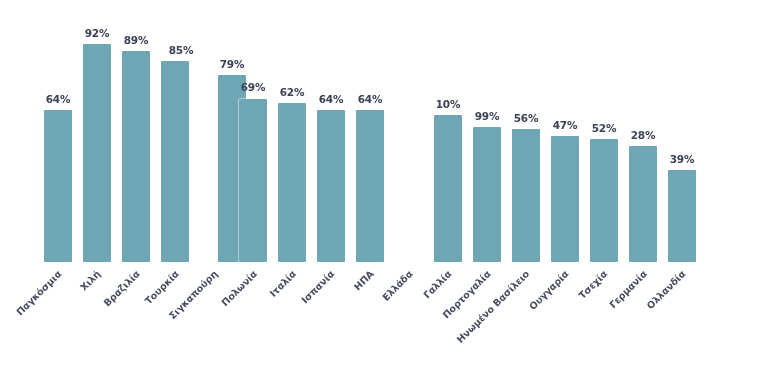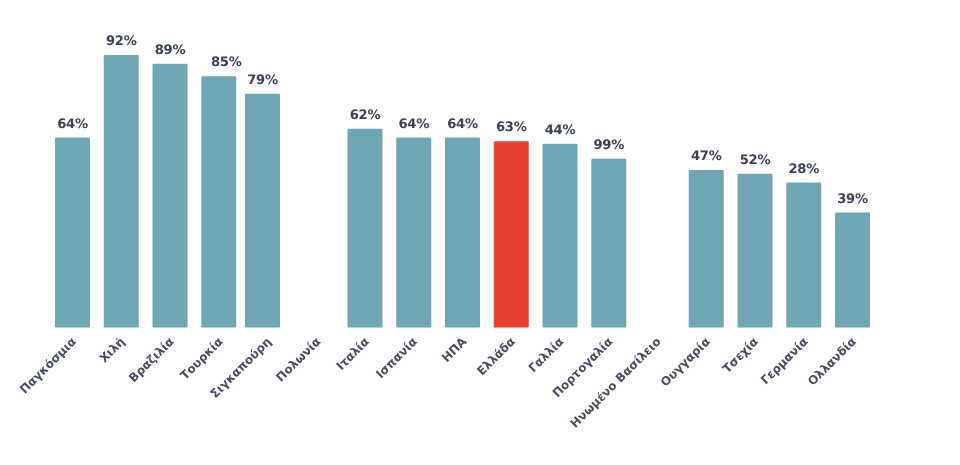--- a/index.html
+++ b/index.html
@@ -113,48 +113,52 @@
         <div class="value-label" style="bottom: 223.04px; color: rgb(59, 66, 86);">92%</div>
       </div>
       <div class="bar-slot" style="left: 122px;">
         <div class="bar teal" style="height: 210.9px; background: rgb(111, 166, 180);"></div>
         <div class="value-label" style="bottom: 215.93px; color: rgb(59, 66, 86);">89%</div>
       </div>
       <div class="bar-slot" style="left: 161px;">
         <div class="bar teal" style="height: 201.5px; background: rgb(111, 166, 180);"></div>
         <div class="value-label" style="bottom: 206.45px; color: rgb(59, 66, 86); padding-left: 12px;">85%</div>
       </div>
-      <div class="bar-slot" style="left: 196px; margin-top: 24px;">
+      <div class="bar-slot" style="left: 218px; margin-top: 24px;">
         <div class="bar teal" style="height: 187.2px; background: rgb(111, 166, 180);"></div>
         <div class="value-label" style="bottom: 192.23px; color: rgb(59, 66, 86);">79%</div>
+      </div>
+      <div class="bar-slot" style="left: 239px;">
+        <div class="bar teal" style="height: 163.5px; background: rgb(111, 166, 180);"></div>
+        <div class="value-label" style="bottom: 168.53px; color: rgb(59, 66, 86);">69%</div>
       </div>
       <div class="bar-slot" style="left: 278px;">
         <div class="bar teal" style="height: 158.8px; background: rgb(111, 166, 180);"></div>
         <div class="value-label" style="bottom: 163.79px; color: rgb(59, 66, 86);">62%</div>
       </div>
       <div class="bar-slot" style="left: 317px;">
         <div class="bar teal" style="height: 151.7px; background: rgb(111, 166, 180);"></div>
         <div class="value-label" style="bottom: 156.68px; color: rgb(59, 66, 86);">64%</div>
       </div>
       <div class="bar-slot" style="left: 356px;">
         <div class="bar teal" style="height: 151.7px; background: rgb(111, 166, 180);"></div>
         <div class="value-label" style="bottom: 156.68px; color: rgb(59, 66, 86);">64%</div>
       </div>
-      <div class="bar-slot" style="left: 395px;">
-        <div class="bar red" style="height: 149.3px; background: rgb(232, 65, 47);"></div>
-        <div class="value-label" style="bottom: 154.31px; color: rgb(59, 66, 86);">63%</div>
-      </div>
       <div class="bar-slot" style="left: 434px;">
         <div class="bar teal" style="height: 146.9px; background: rgb(111, 166, 180);"></div>
-        <div class="value-label" style="bottom: 151.94px; color: rgb(59, 66, 86);">44%</div>
+        <div class="value-label" style="bottom: 151.94px; color: rgb(59, 66, 86);">10%</div>
       </div>
       <div class="bar-slot" style="left: 473px;">
         <div class="bar teal" style="height: 135.1px; background: rgb(111, 166, 180);"></div>
         <div class="value-label" style="bottom: 140.09px; color: rgb(59, 66, 86);">99%</div>
       </div>
+      <div class="bar-slot" style="left: 512px;">
+        <div class="bar teal" style="height: 132.7px; background: rgb(111, 166, 180);"></div>
+        <div class="value-label" style="bottom: 137.72px; color: rgb(59, 66, 86);">56%</div>
+      </div>
       <div class="bar-slot" style="left: 551px;">
         <div class="bar teal" style="height: 125.6px; background: rgb(111, 166, 180);"></div>
         <div class="value-label" style="bottom: 130.61px; color: rgb(59, 66, 86);">47%</div>
       </div>
       <div class="bar-slot" style="left: 590px;">
         <div class="bar teal" style="height: 123.2px; background: rgb(111, 166, 180);"></div>
         <div class="value-label" style="bottom: 128.24px; color: rgb(59, 66, 86);">52%</div>
       </div>
       <div class="bar-slot" style="left: 629px;">
         <div class="bar teal" style="height: 116.1px; background: rgb(111, 166, 180);"></div>

